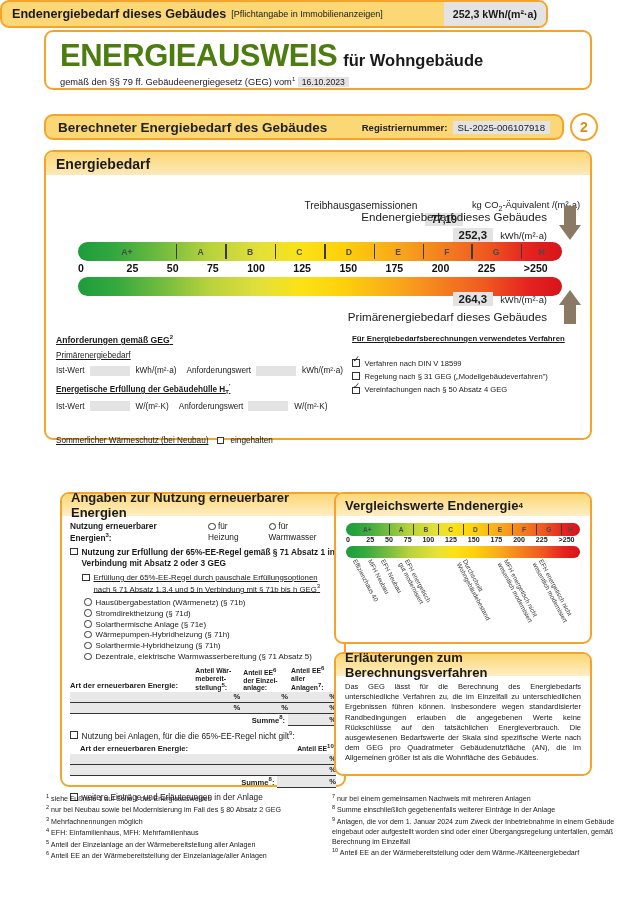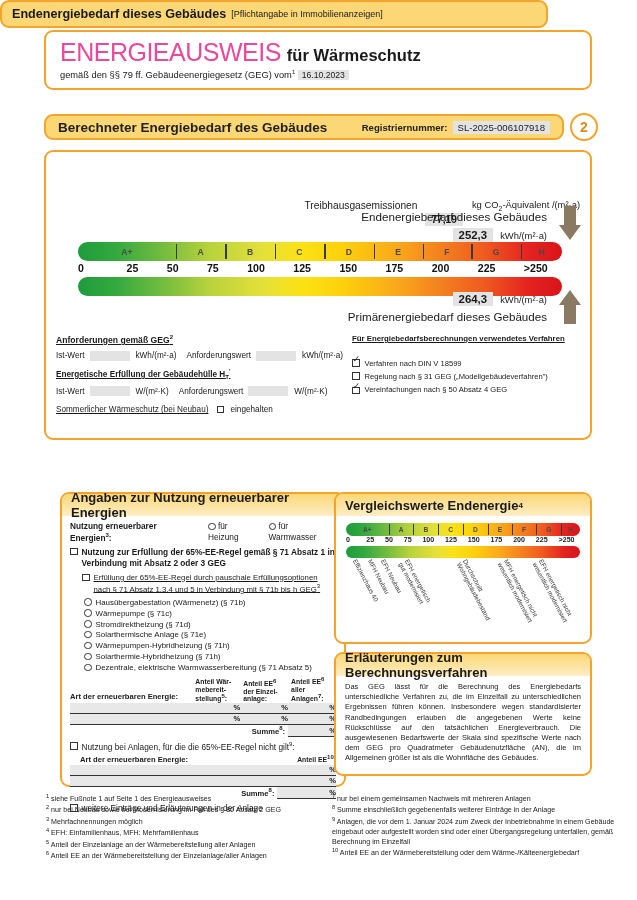--- a/index.html
+++ b/index.html
@@ -29,22 +29,22 @@
     color:#222;
     display:flex;
     align-items:center;
     position:absolute;
   }
 
   
   #hdr { left:44px; top:30px; width:548px; height:60px; }
   #hdr .inner { padding:6px 12px 0 14px; }
   .ttl-main {
-    font-size:25px; font-weight:normal; letter-spacing:-0.5px;
-    display:inline-block; vertical-align:baseline; color:#ec4899;
+    font-size:31px; font-weight:bold; letter-spacing:-0.5px;
+    display:inline-block; vertical-align:baseline; color:#4d7c0f;
   }
   .ttl-sub {
     font-size:16.5px; font-weight:bold; margin-left:6px;
     display:inline-block; vertical-align:baseline;
   }
   .ttl-law { font-size:9.3px; margin-top:2px; }
   .gval {
     background:#e3e3e3; display:inline-block; padding:0 4px;
     font-size:8.6px;
   }
@@ -210,36 +210,37 @@
   .fn sup { font-size:5.6px; }
   sup { font-size:6px; }
 </style>
 </head>
 <body>
 
 <div class="page">
 
   <div class="frame" id="hdr">
     <div class="inner">
-      <span class="ttl-main">ENERGIEAUSWEIS</span><span class="ttl-sub">für Wärmeschutz</span>
+      <span class="ttl-main">ENERGIEAUSWEIS</span><span class="ttl-sub">für Wohngebäude</span>
       <div class="ttl-law">
         <span>gemäß den §§ 79 ff. Gebäudeenergiegesetz (GEG) vom</span><sup>1</sup>
         <span class="gval">16.10.2023</span>
       </div>
     </div>
   </div>
 
   <div class="bar-title" id="regbar">
     <span>Berechneter Energiebedarf des Gebäudes</span>
     <span class="regno-lbl">Registriernummer:</span>
     <span class="regno-val">SL-2025-006107918</span>
   </div>
   <div id="pagecircle">2</div>
 
   <div class="frame" id="ebframe">
+    <div id="ebhead">Energiebedarf</div>
 
     <div class="row-right" style="right:10px; top:33px;">
       <span class="lblB" style="font-size:10.2px;">Treibhausgasemissionen</span>
       <span class="vbox" style="font-size:10.2px; margin-left:8px;margin-top:28px;">77,19</span>
       <span class="lblB" style="font-size:9.4px; margin-left:9px;"><span>kg CO</span><sub style="font-size:7px">2</sub><span>-Äquivalent /(m²·a)</span></span>
     </div>
 
     <div class="row-right" style="right:43px; top:58px;">
       <span class="lblB" style="font-size:11.6px;">Endenergiebedarf dieses Gebäudes</span>
     </div>
@@ -287,38 +288,39 @@
     <div class="row-right" style="right:43px; top:158px;">
       <span class="lblB" style="font-size:11.6px;">Primärenergiebedarf dieses Gebäudes</span>
     </div>
     <div class="arrow-u" style="right:9px; top:136px;">
       <div class="shaft"></div>
         <div class="head"></div>
     </div>
 
     <div style="position:absolute; left:10px; top:182px; width:290px;">
       <div class="uline" style="font-size:8.6px;"><span>Anforderungen gemäß GEG</span><sup>2</sup></div>
+      <div class="uline" style="font-size:8.2px; font-weight:normal; margin-top:6px;">Primärenergiebedarf</div>
       <div style="font-size:8.2px; margin-top:6px; display:flex; align-items:center;">
         <span>Ist-Wert</span>
         <span class="blank" style="width:40px; height:10px; margin-left:5px;"></span>
         <span style="margin-left:6px;">kWh/(m²·a)</span>
         <span style="margin-left:10px;">Anforderungswert</span>
         <span class="blank" style="width:40px; height:10px; margin-left:5px;"></span>
         <span style="margin-left:6px;">kWh/(m²·a)</span>
       </div>
       <div class="uline" style="font-size:8.2px; margin-top:7px;"><span>Energetische Erfüllung der Gebäudehülle H</span><sub style="font-size:6px">T</sub><sup>'</sup></div>
       <div style="font-size:8.2px; margin-top:6px; display:flex; align-items:center;">
         <span>Ist-Wert</span>
         <span class="blank" style="width:40px; height:10px; margin-left:5px;"></span>
         <span style="margin-left:6px;">W/(m²·K)</span>
         <span style="margin-left:10px;">Anforderungswert</span>
         <span class="blank" style="width:40px; height:10px; margin-left:5px;"></span>
         <span style="margin-left:6px;">W/(m²·K)</span>
       </div>
-      <div style="font-size:8.2px; margin-top:9px;">
+      <div style="font-size:8.2px; margin-top:25px;">
         <span class="uline" style="font-weight:normal;">Sommerlicher Wärmeschutz (bei Neubau)</span>
         <span class="chkbox" style="margin-left:6px;"></span>
         <span style="margin-left:4px;">eingehalten</span>
       </div>
     </div>
 
     <div style="position:absolute; left:306px; top:182px; width:234px;">
       <div class="uline" style="font-size:7.8px;">Für Energiebedarfsberechnungen verwendetes Verfahren</div>
       <div id="verfahrenList">
           <div style="display: flex; align-items: flex-start; margin-top: 16px; font-size: 7.6px;">
@@ -333,20 +335,21 @@
             <span class="chkbox checked"></span>
             <span style="margin-left: 5px;">Vereinfachungen nach § 50 Absatz 4 GEG</span>
           </div>
         </div>
     </div>
   </div>
 
   <div id="sumbar">
     <span class="t1">Endenergiebedarf dieses Gebäudes</span>
     <span class="t2">[Pflichtangabe in Immobilienanzeigen]</span>
+    <span class="vwrap">252,3 kWh/(m²·a)</span>
   </div>
 
   <div class="frame" id="panelL">
     <div class="phead">Angaben zur Nutzung erneuerbarer Energien</div>
     <div class="pbody">
       <div style="display:flex; align-items:center;">
         <span style="font-weight:bold;"><span>Nutzung erneuerbarer Energien</span><sup>3</sup><span>:</span></span>
         <span style="margin-left:12px;"><span class="radio"></span> <span>für Heizung</span></span>
         <span style="margin-left:10px;"><span class="radio"></span> <span>für Warmwasser</span></span>
       </div>
@@ -356,21 +359,20 @@
         <span style="font-weight:bold; margin-left:4px;"><span>Nutzung zur Erfüllung der 65%-EE-Regel gemäß § 71 Absatz 1 in</span><br><span>Verbindung mit Absatz 2 oder 3 GEG</span></span>
       </div>
 
       <div style="display:flex; margin-top:4px; margin-left:12px;">
         <span class="chkbox" style="margin-top:1px; flex:none;"></span>
         <span class="uline" style="font-weight:normal; margin-left:4px; font-size:7.8px;"><span>Erfüllung der 65%-EE-Regel durch pauschale Erfüllungsoptionen</span><br><span>nach § 71 Absatz 1,3,4 und 5 in Verbindung mit § 71b bis h GEG</span><sup>3</sup></span>
       </div>
 
       <div id="renewOptions" style="margin-top:3px;">
           <div class="optline"><span class="radio"></span><span>Hausübergabestation (Wärmenetz) (§ 71b)</span></div>
-          <div class="optline"><span class="radio"></span><span>Wärmepumpe (§ 71c)</span></div>
           <div class="optline"><span class="radio"></span><span>Stromdirektheizung (§ 71d)</span></div>
           <div class="optline"><span class="radio"></span><span>Solarthermische Anlage (§ 71e)</span></div>
           <div class="optline"><span class="radio"></span><span>Wärmepumpen-Hybridheizung (§ 71h)</span></div>
           <div class="optline"><span class="radio"></span><span>Solarthermie-Hybridheizung (§ 71h)</span></div>
           <div class="optline"><span class="radio"></span><span>Dezentrale, elektrische Warmwasserbereitung (§ 71 Absatz 5)</span></div>
         </div>
 
 
       <table class="ee" style="margin-top:2px;">
         <tbody>

